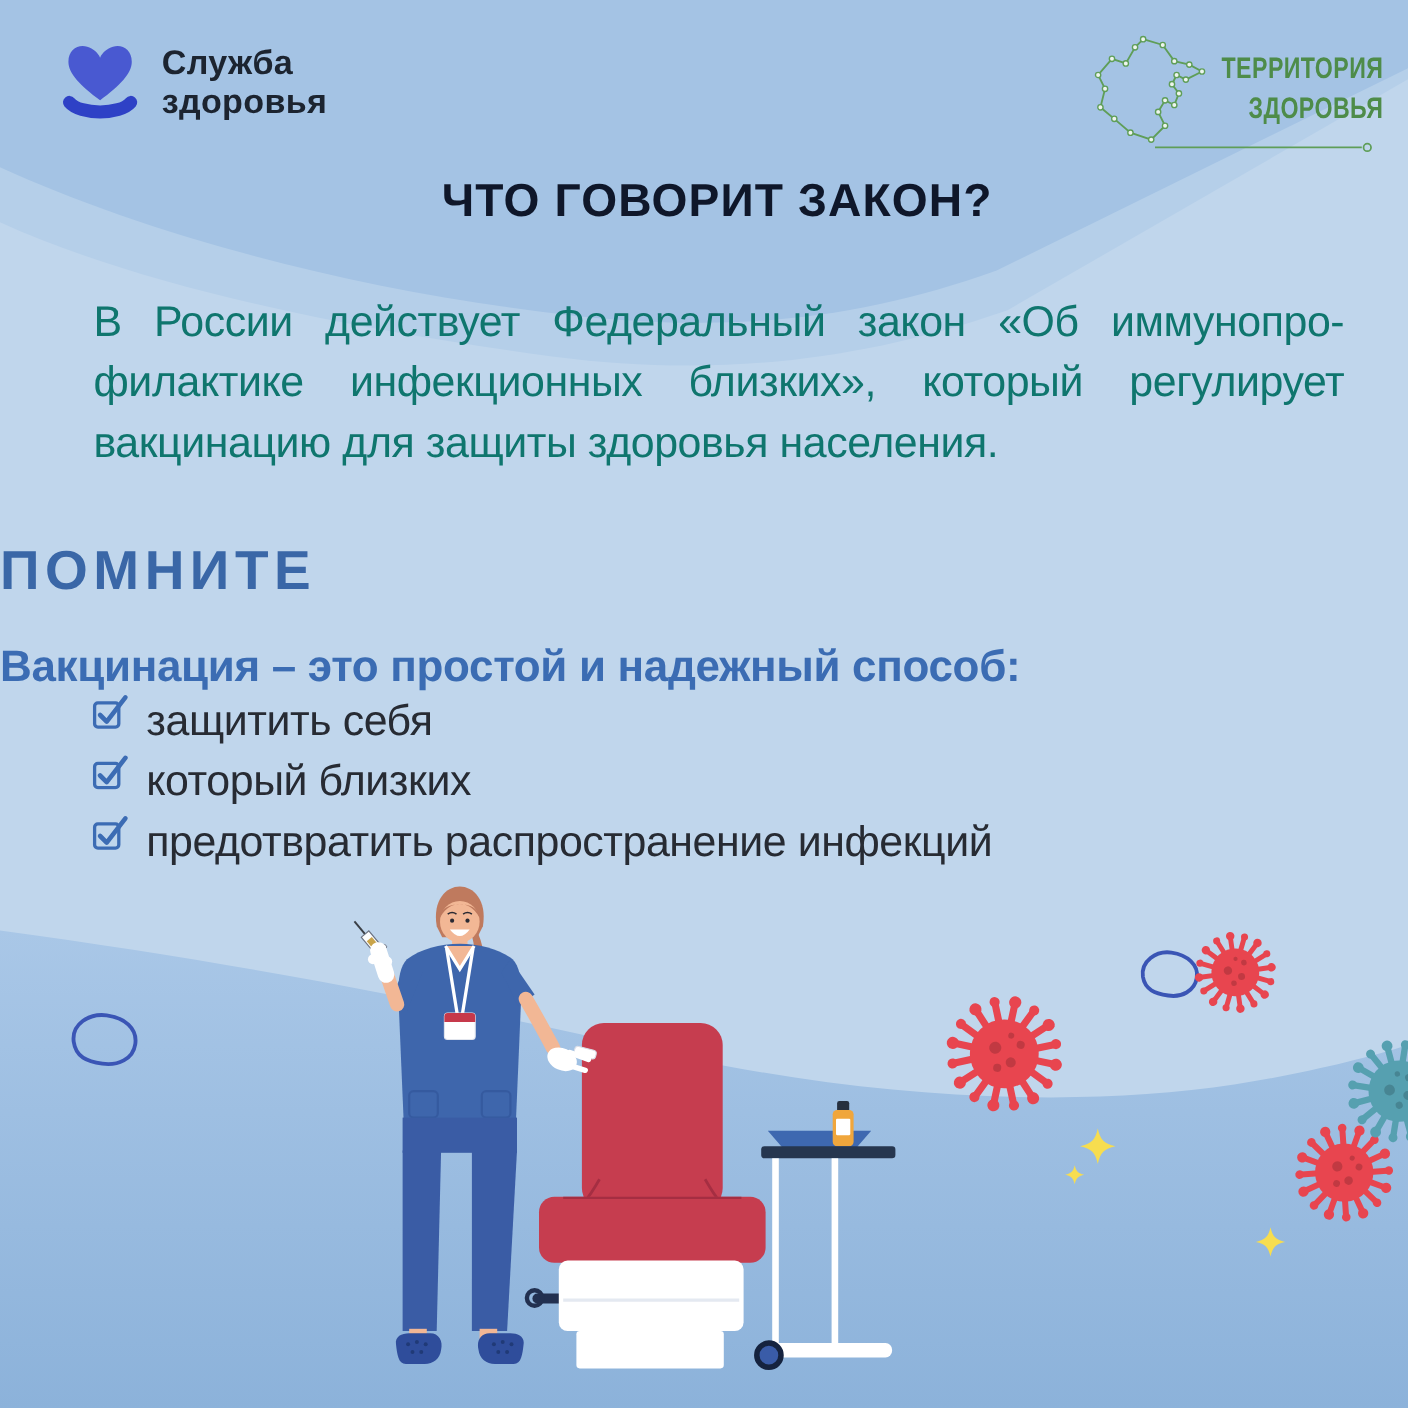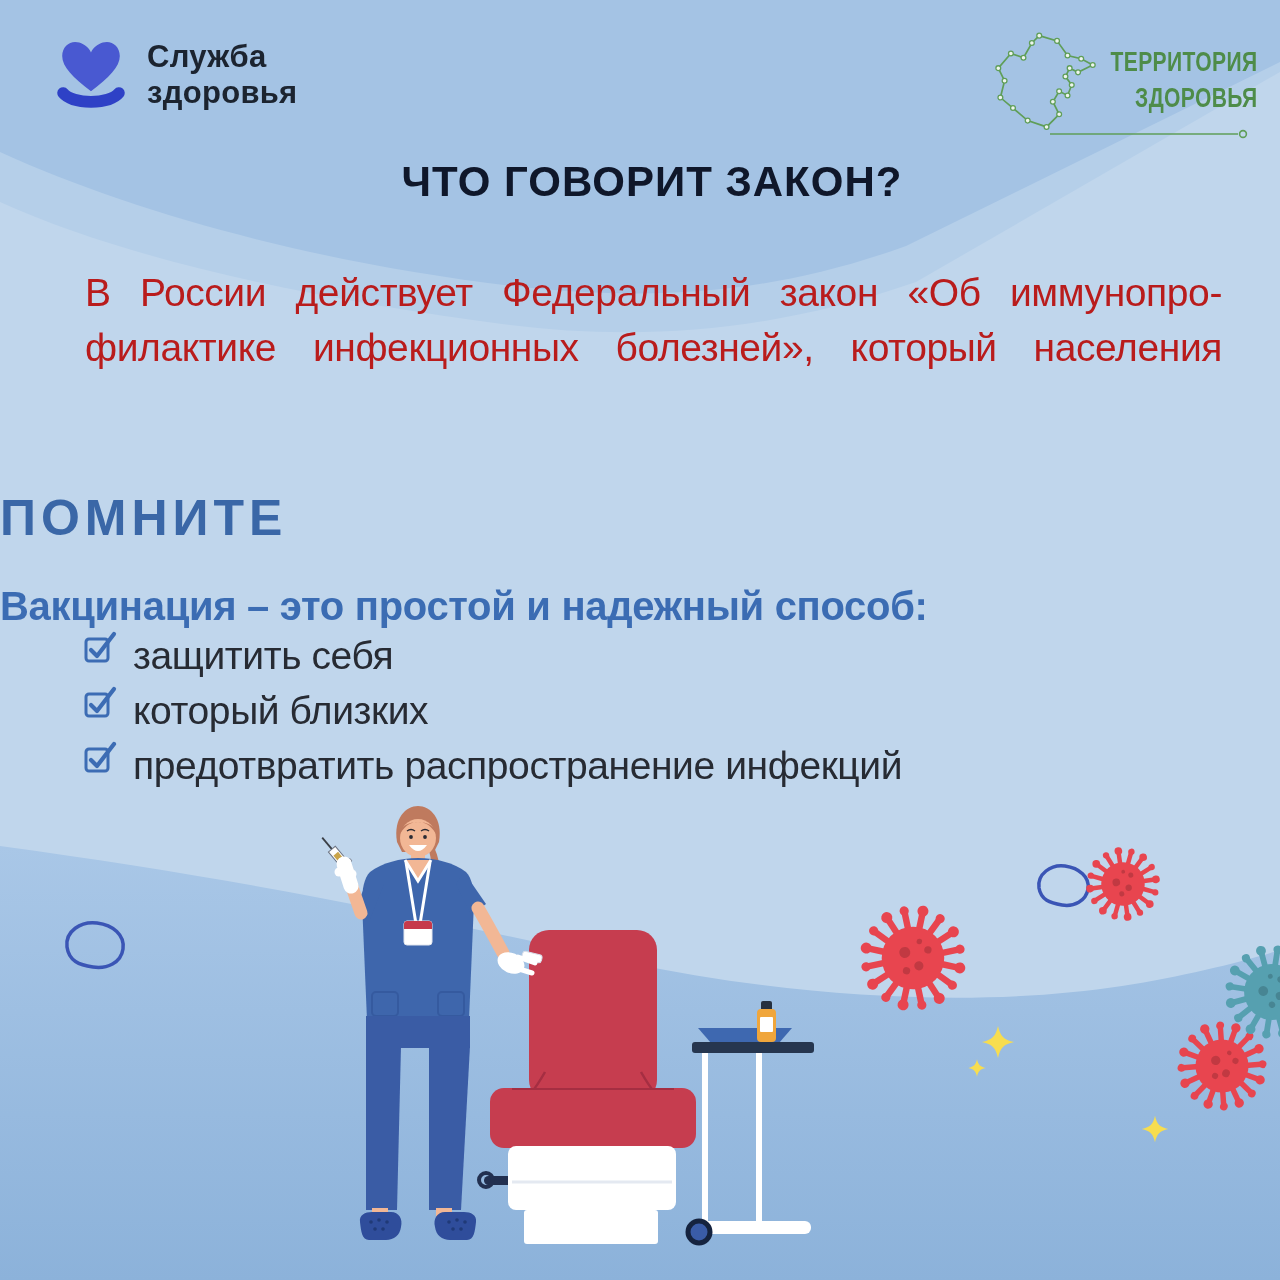--- a/index.html
+++ b/index.html
@@ -23,21 +23,21 @@
     transform:scaleX(0.78);transform-origin:right top;white-space:nowrap;
   }
   .partner-underline{position:absolute;left:52px;top:100px;}
 
   
   .title{
     position:absolute;left:0;right:0;top:158px;text-align:center;
     font-size:42px;font-weight:bold;color:#0f172a;letter-spacing:1px;
   }
   .copy{position:absolute;left:85px;right:82px;top:265px;
-    font-size:39px;color:#b91c1c;letter-spacing:-0.4px;}
+    font-size:39px;color:#0f766e;letter-spacing:-0.4px;}
   .copy .ln{line-height:55px;text-align:justify;}
   .copy .ln.just{text-align-last:justify;}
   .remember{
     position:absolute;left:0;right:0;top:489px;text-align:left;
     font-size:50px;font-weight:bold;color:#3a67a7;letter-spacing:5px;
   }
   .subhead{
     position:absolute;left:0;right:0;top:584px;text-align:left;
     font-size:40px;font-weight:bold;color:#3b6cb3;letter-spacing:-0.3px;
   }
@@ -114,21 +114,22 @@
     <svg class="partner-underline" width="200" height="12" viewBox="0 0 200 12">
       <line x1="0" y1="6" x2="188" y2="6" stroke="#5f9e58" stroke-width="1.6"></line>
       <circle cx="193" cy="6" r="3.4" fill="none" stroke="#5f9e58" stroke-width="1.6"></circle>
     </svg>
   </div>
 
   <div class="title">ЧТО ГОВОРИТ ЗАКОН?</div>
 
   <div class="copy">
     <div class="ln just">В России действует Федеральный закон «Об иммунопро-</div>
-    <div class="ln just">филактике инфекционных болезней», который населения</div>
+    <div class="ln just">филактике инфекционных близких», который регулирует</div>
+    <div class="ln">вакцинацию для защиты здоровья населения.</div>
   </div>
 
   <div class="remember">ПОМНИТЕ</div>
   <div class="subhead">Вакцинация – это простой и надежный способ:</div>
 
   <ul class="checklist">
     <li>
       <svg class="check-icon" width="34" height="33" viewBox="0 0 34 33">
         <rect x="2" y="9" width="22" height="22" rx="3" fill="none" stroke="#3c6cb4" stroke-width="3"></rect>
         <path d="M7,20 L13,26 L30,4" fill="none" stroke="#3c6cb4" stroke-width="4.2" stroke-linecap="round" stroke-linejoin="round"></path>

